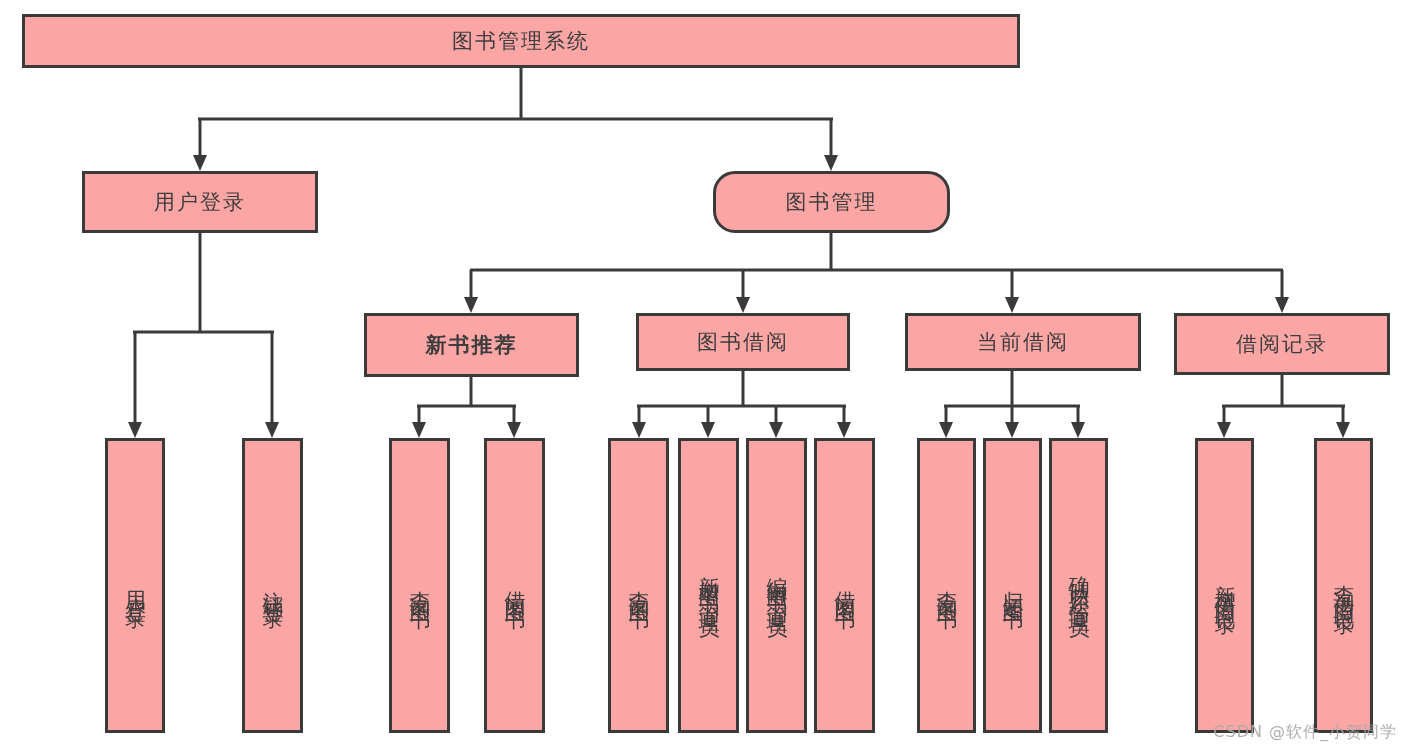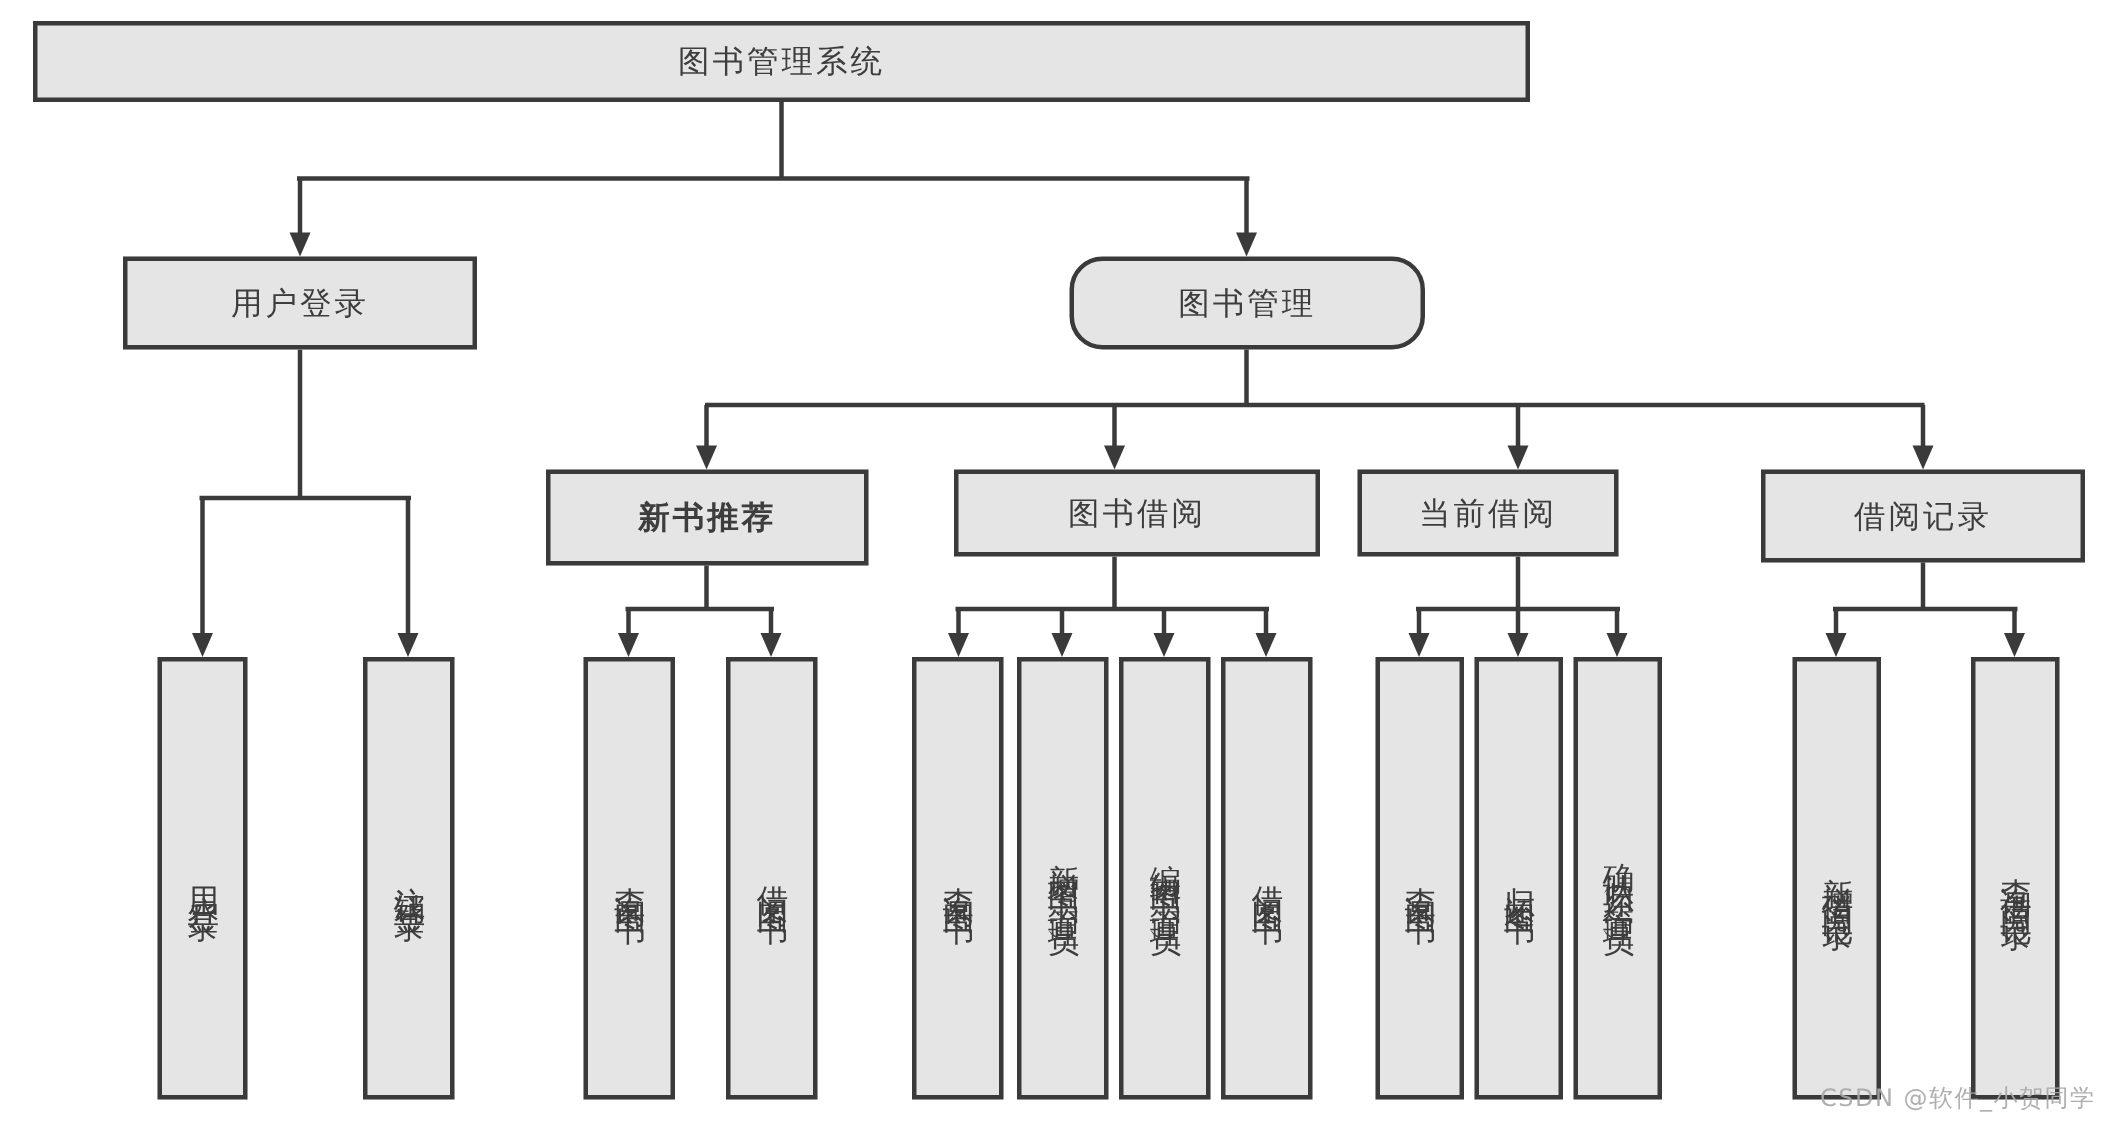--- a/index.html
+++ b/index.html
@@ -2,37 +2,37 @@
 <html><head>
 <meta charset="utf-8">
 <style>
   html,body{margin:0;padding:0;background:#fff;}
   #stage{
     position:relative;width:1405px;height:747px;background:#ffffff;overflow:hidden;
     font-family:"DejaVu Sans", sans-serif;
   }
   #connectors{position:absolute;left:0;top:0;width:1405px;height:747px;}
   .box{
-    position:absolute;box-sizing:border-box;border:3px solid #3a3a3a;background:#e5e5e5;
+    position:absolute;box-sizing:border-box;border:3px solid #3a3a3a;background:#fca5a5;
     display:flex;align-items:center;justify-content:center;color:#3d3d3d;
   }
   .hlabel{font-size:21px;letter-spacing:2px;white-space:nowrap;}
   .vtext{
     writing-mode:vertical-rl;text-orientation:mixed;
     font-size:21px;letter-spacing:6px;line-height:1;color:#3d3d3d;
   }
   
   .b-root{left:22px;top:14px;width:998px;height:54px;}
   
   .b-userlogin{left:82px;top:171px;width:236px;height:62px;}
   .b-bookmgmt{left:713px;top:171px;width:237px;height:62px;border-radius:22px;}
   
   .b-nbr{left:364px;top:313px;width:215px;height:64px;font-weight:bold;}
-  .b-bb{left:636px;top:313px;width:244px;height:58px;}
-  .b-cb{left:905px;top:313px;width:174px;height:58px;}
+  .b-bb{left:636px;top:313px;width:214px;height:58px;}
+  .b-cb{left:905px;top:313px;width:236px;height:58px;}
   .b-br{left:1174px;top:313px;width:216px;height:62px;}
   
   .leaf{top:438px;height:295px;width:61px;}
   .b-l1a{left:105px;width:60px;}  .b-l1b{left:242px;}
   .b-l2a{left:389px;}             .b-l2b{left:484px;}
   .b-l3a{left:608px;}             .b-l3b{left:678px;}
   .b-l3c{left:746px;}             .b-l3d{left:814px;}
   .b-l4a{left:917px;width:59px;}  .b-l4b{left:983px;width:59px;}
   .b-l4c{left:1049px;width:59px;}
   .b-l5a{left:1195px;width:59px;} .b-l5b{left:1314px;width:59px;}

